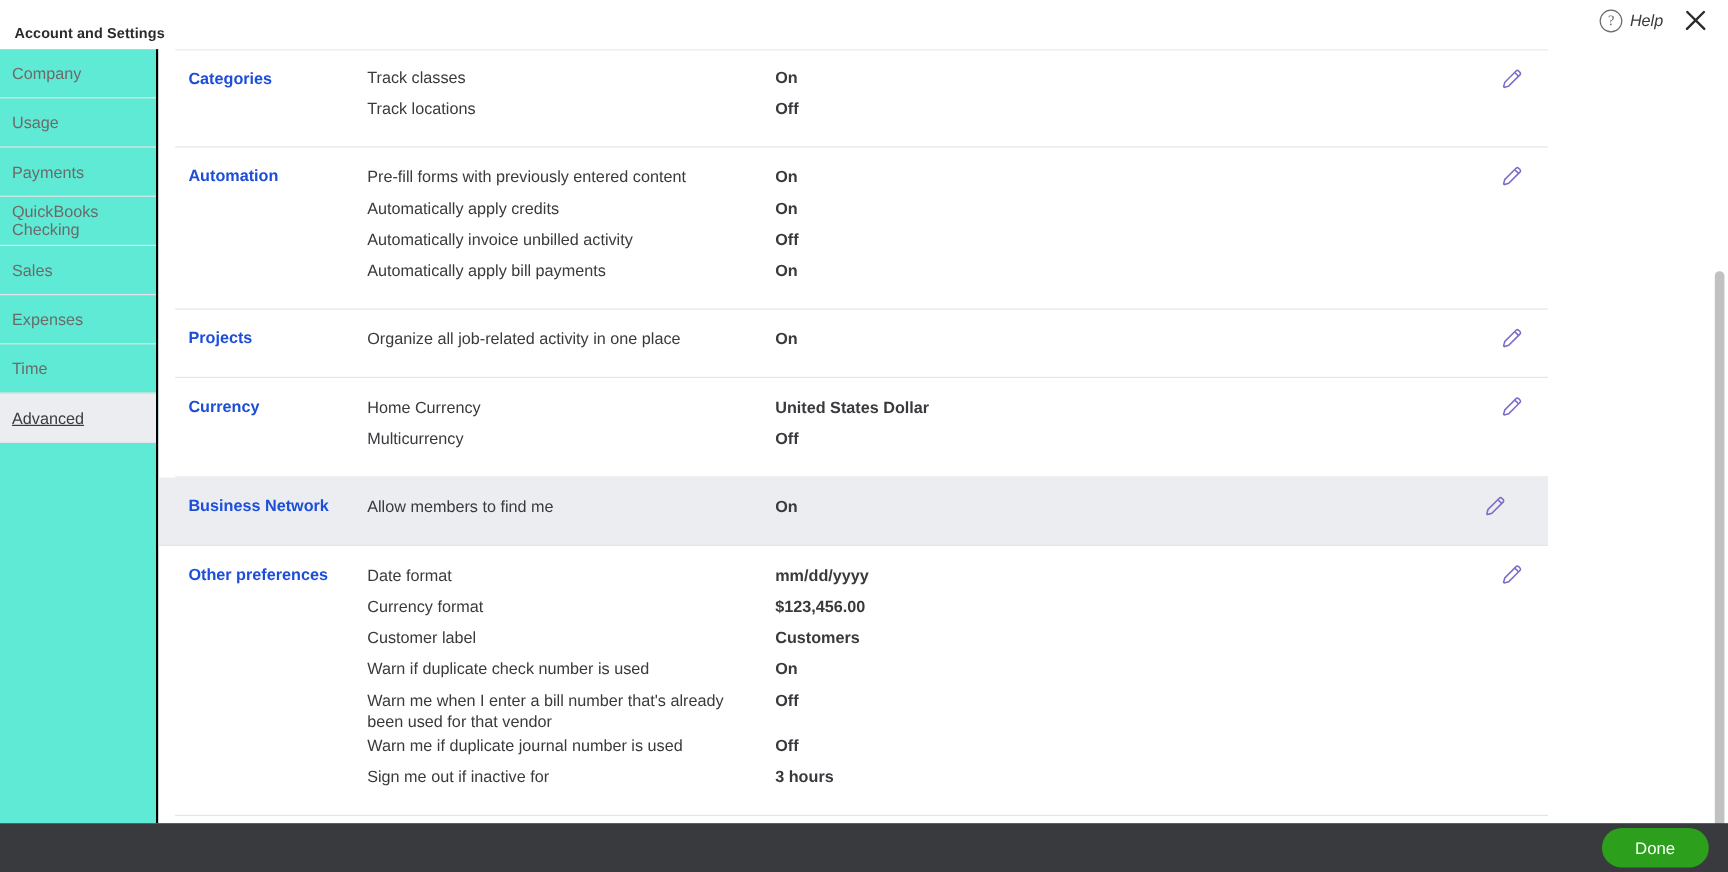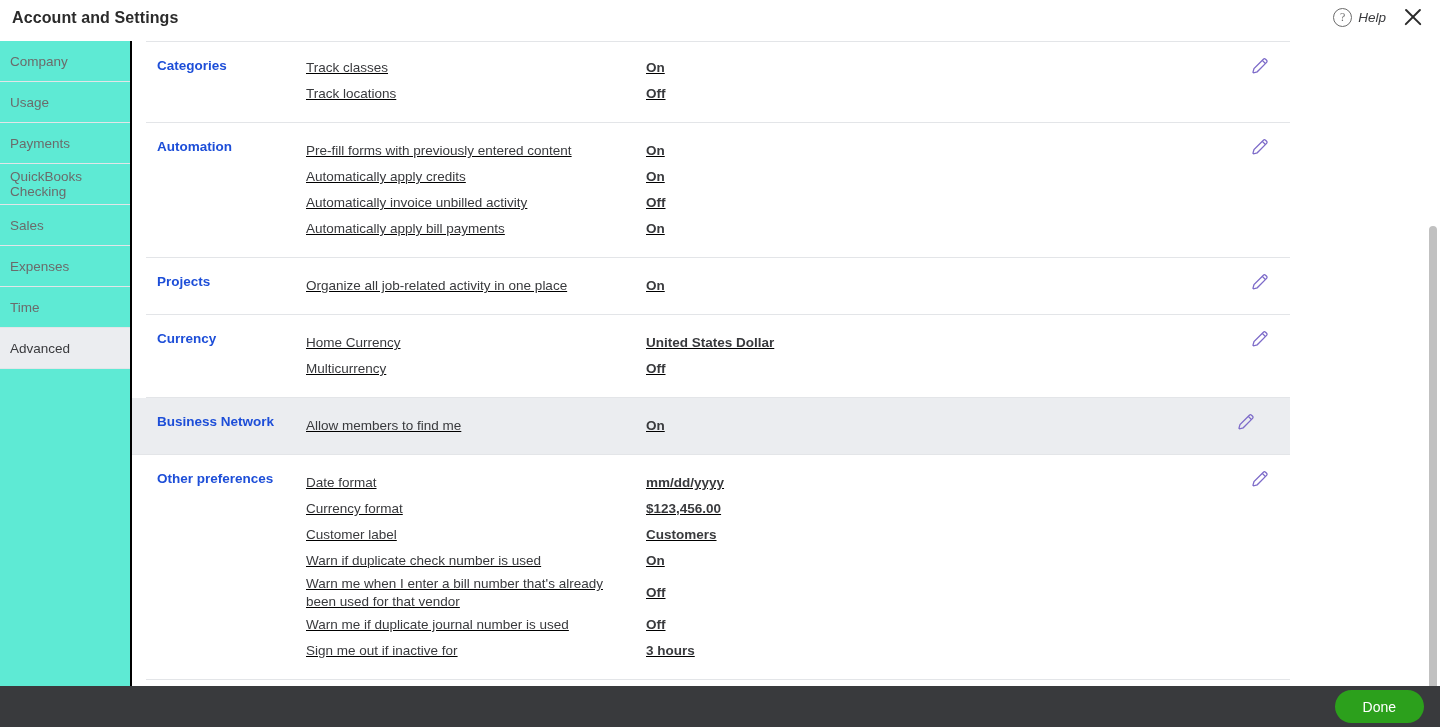--- a/index.html
+++ b/index.html
@@ -10,22 +10,22 @@
     overflow: hidden;
   }
   #app { position: relative; width: 1440px; height: 727px; background: #fff; }
 
   
   .header {
     position: absolute; top: 0; left: 0; width: 1440px; height: 40px;
     background: #ffffff;
   }
   .header-title {
-    position: absolute; left: 12px; top: 9px;
-    font-size: 16px; font-weight: bold; color: #2b2b2b;
+    position: absolute; left: 12px; top: 21px;
+    font-size: 12px; font-weight: bold; color: #2b2b2b;
     letter-spacing: 0.1px;
   }
   .header-right {
     position: absolute; right: 14px; top: 4px;
     display: flex; align-items: center; gap: 14px;
   }
   .help-group { display: flex; align-items: center; gap: 6px; cursor: pointer; }
   .help-icon {
     width: 19px; height: 19px; border-radius: 50%;
     border: 1.4px solid #6b6b6b; color: #6b6b6b;
@@ -48,21 +48,21 @@
     position: absolute; left: 0; top: 41px; width: 132px; height: 645px;
     background: #5eead4; border-right: 2px solid #000000;
   }
   .side-item {
     height: 41px; display: flex; align-items: center;
     padding-left: 10px;
     font-size: 13.5px; color: #6b6b6b;
     border-bottom: 1px solid #e3e5e8;
     cursor: pointer;
   }
-  .side-item.active { background: #ebedf0; color: #393a3d; }
+  .side-item.active { background: #ebedf0; color: #393a3d; text-decoration: underline; }
 
   
   .main {
     position: absolute; left: 132px; top: 41px;
     width: 1308px; height: 645px;
     background: #ffffff; overflow: hidden;
   }
   .content { position: absolute; left: 0; top: 0; width: 1172px; }
 
   .section {
@@ -76,23 +76,22 @@
   .section.highlight { background: #ebedf0; margin-left: 0; padding-left: 14px; width: 1158px; }
 
   .sec-title {
     position: absolute; left: 11px; top: 16px;
     font-size: 13.5px; font-weight: bold; color: #1d4ed8;
   }
   .section.highlight .sec-title { left: 25px; }
 
   .rows { margin-left: 160px; }
   .row {
-    display: flex; align-items: center;
+    display: flex; align-items: flex-start;
     min-height: 26px;
-    text-decoration: underline;
   }
   .row-label {
     width: 308px; flex: 0 0 308px;
     font-size: 13.5px; color: #393a3d; line-height: 18px;
     padding-top: 2px;
   }
   .row-value {
     font-size: 13.5px; color: #393a3d; font-weight: bold; line-height: 18px;
     padding-top: 2px;
     margin-left: 32px;

